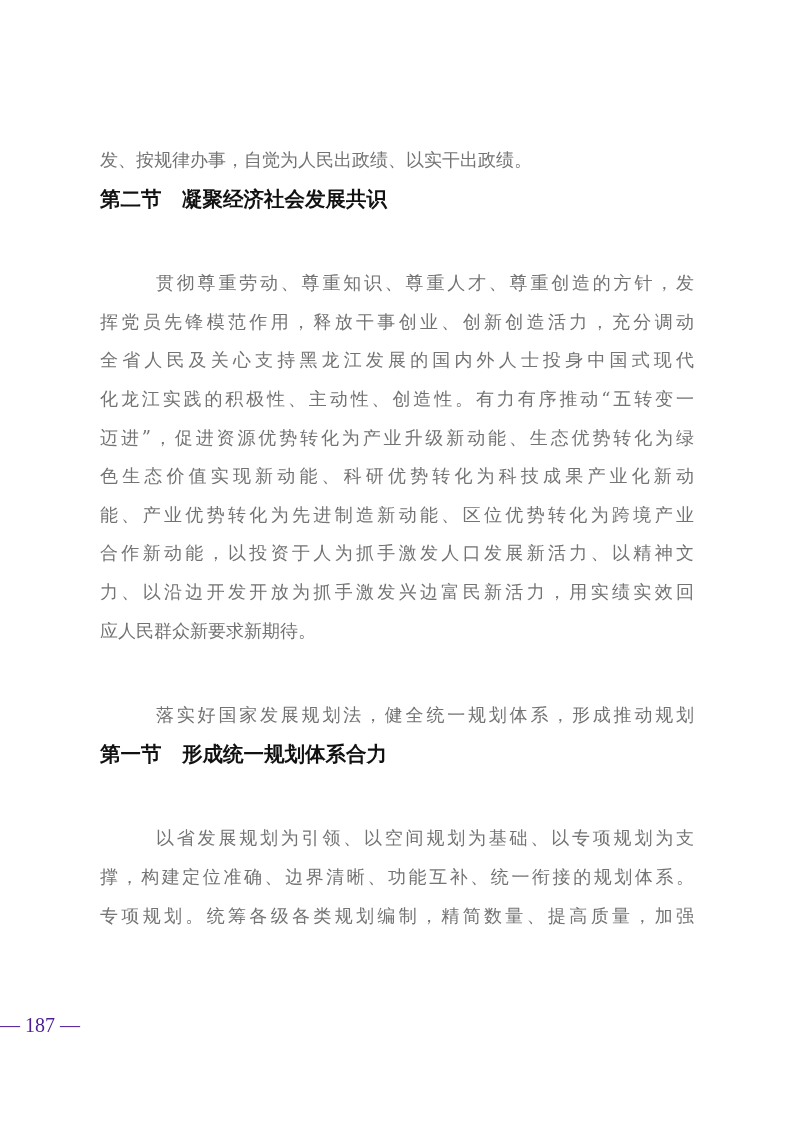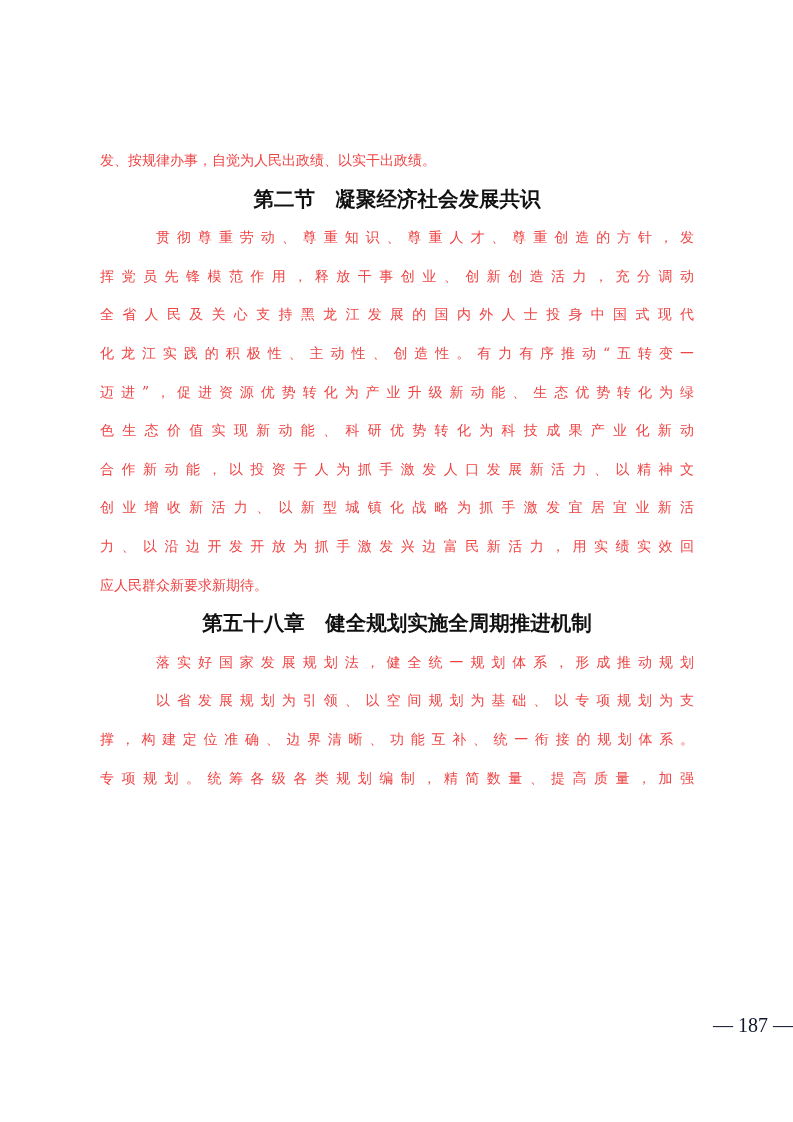--- a/index.html
+++ b/index.html
@@ -1,43 +1,43 @@
 <!DOCTYPE html>
 <html><head>
 <meta charset="utf-8">
 <style>
   html, body { margin: 0; padding: 0; background: #ffffff; }
   body { width: 793px; height: 1122px; position: relative; overflow: hidden;
          font-family: "DejaVu Serif", "Liberation Serif", serif; color: #2a2a2a; }
   .page { position: absolute; left: 100px; top: 141px; width: 594px; }
-  .line { height: 38.6px; line-height: 38.6px; font-size: 14px; white-space: nowrap;
-          text-align: justify; text-align-last: justify; letter-spacing: 0; color: #ef4444; }
+  .line { height: 38.6px; line-height: 38.6px; font-size: 18px; white-space: nowrap;
+          text-align: justify; text-align-last: justify; letter-spacing: 0; color: #737373; }
   .line.last { text-align-last: left; }
-  .line.indent { padding-left: 56px; }
+  .line.indent { padding-left: 56px; margin-top: 46px; }
   .heading { height: 38.6px; line-height: 38.6px; font-size: 20.5px; font-weight: bold;
-             text-align: center; white-space: pre; color: #111; }
-  .footer { position: absolute; left: 0; width: 793px; top: 1014px; text-align: right;
-            font-family: "Liberation Serif", serif; font-size: 20px; color: #0f172a; }
+             white-space: pre; color: #111; }
+  .footer { position: absolute; left: 0; width: 793px; top: 1014px; text-align: left;
+            font-family: "Liberation Serif", serif; font-size: 20px; color: #4c1d95; }
 </style>
 </head>
 <body>
 
 <div class="page" id="doc">
     <div class="line last">发、按规律办事，自觉为人民出政绩、以实干出政绩。</div>
     <div class="heading">第二节　凝聚经济社会发展共识</div>
     <div class="line indent">贯彻尊重劳动、尊重知识、尊重人才、尊重创造的方针，发</div>
     <div class="line">挥党员先锋模范作用，释放干事创业、创新创造活力，充分调动</div>
     <div class="line">全省人民及关心支持黑龙江发展的国内外人士投身中国式现代</div>
     <div class="line">化龙江实践的积极性、主动性、创造性。有力有序推动“五转变一</div>
     <div class="line">迈进”，促进资源优势转化为产业升级新动能、生态优势转化为绿</div>
     <div class="line">色生态价值实现新动能、科研优势转化为科技成果产业化新动</div>
+    <div class="line">能、产业优势转化为先进制造新动能、区位优势转化为跨境产业</div>
     <div class="line">合作新动能，以投资于人为抓手激发人口发展新活力、以精神文</div>
-    <div class="line">创业增收新活力、以新型城镇化战略为抓手激发宜居宜业新活</div>
     <div class="line">力、以沿边开发开放为抓手激发兴边富民新活力，用实绩实效回</div>
     <div class="line last">应人民群众新要求新期待。</div>
-    <div class="heading">第五十八章　健全规划实施全周期推进机制</div>
     <div class="line indent">落实好国家发展规划法，健全统一规划体系，形成推动规划</div>
+    <div class="heading">第一节　形成统一规划体系合力</div>
     <div class="line indent">以省发展规划为引领、以空间规划为基础、以专项规划为支</div>
     <div class="line">撑，构建定位准确、边界清晰、功能互补、统一衔接的规划体系。</div>
     <div class="line">专项规划。统筹各级各类规划编制，精简数量、提高质量，加强</div>
   </div>
 
 <div class="footer">— 187 —</div>
 
 </body></html>

